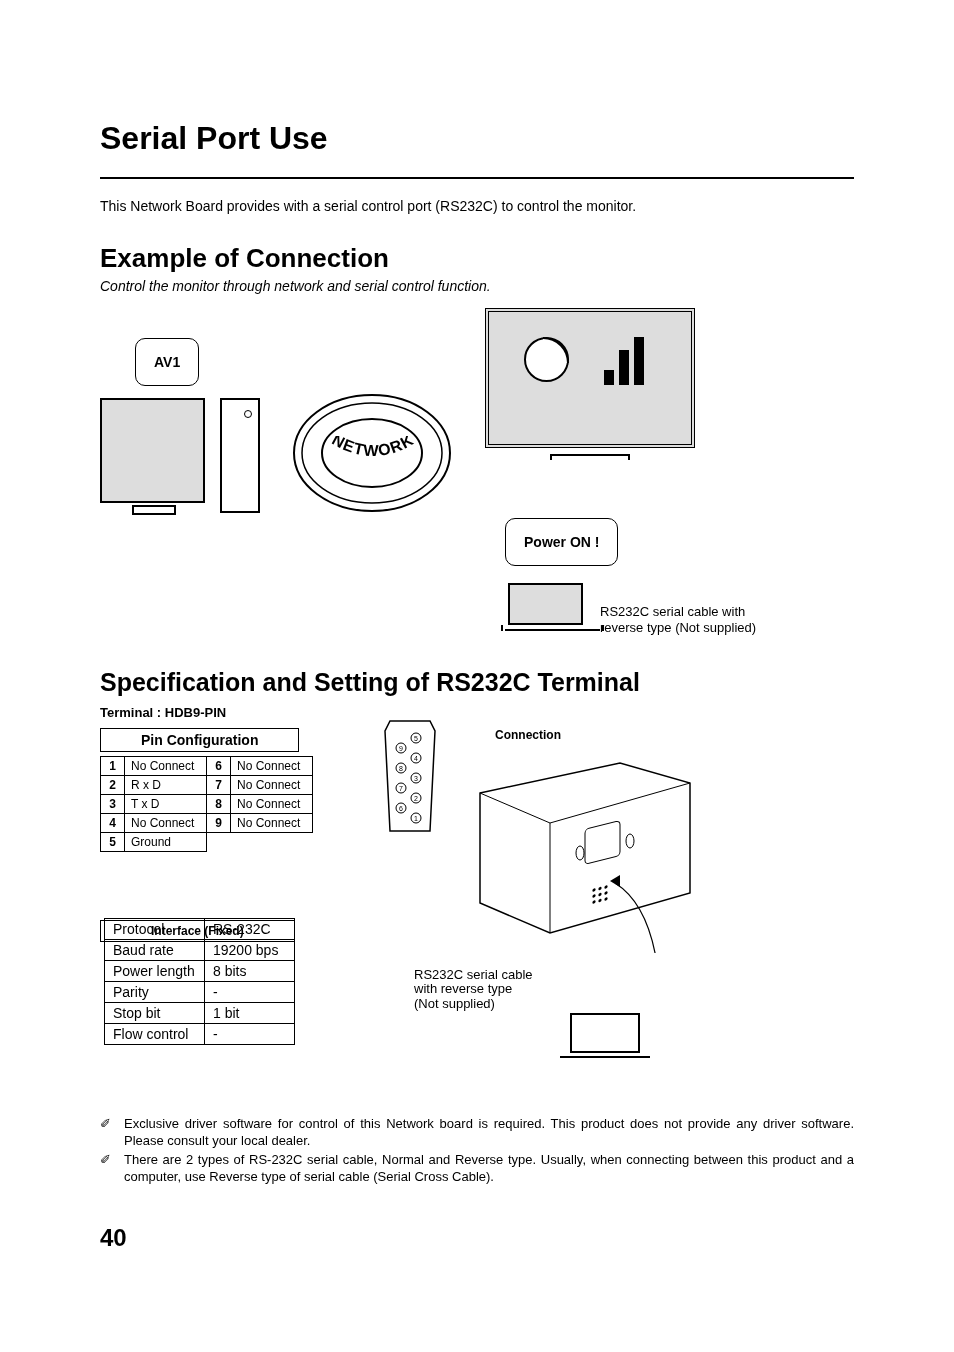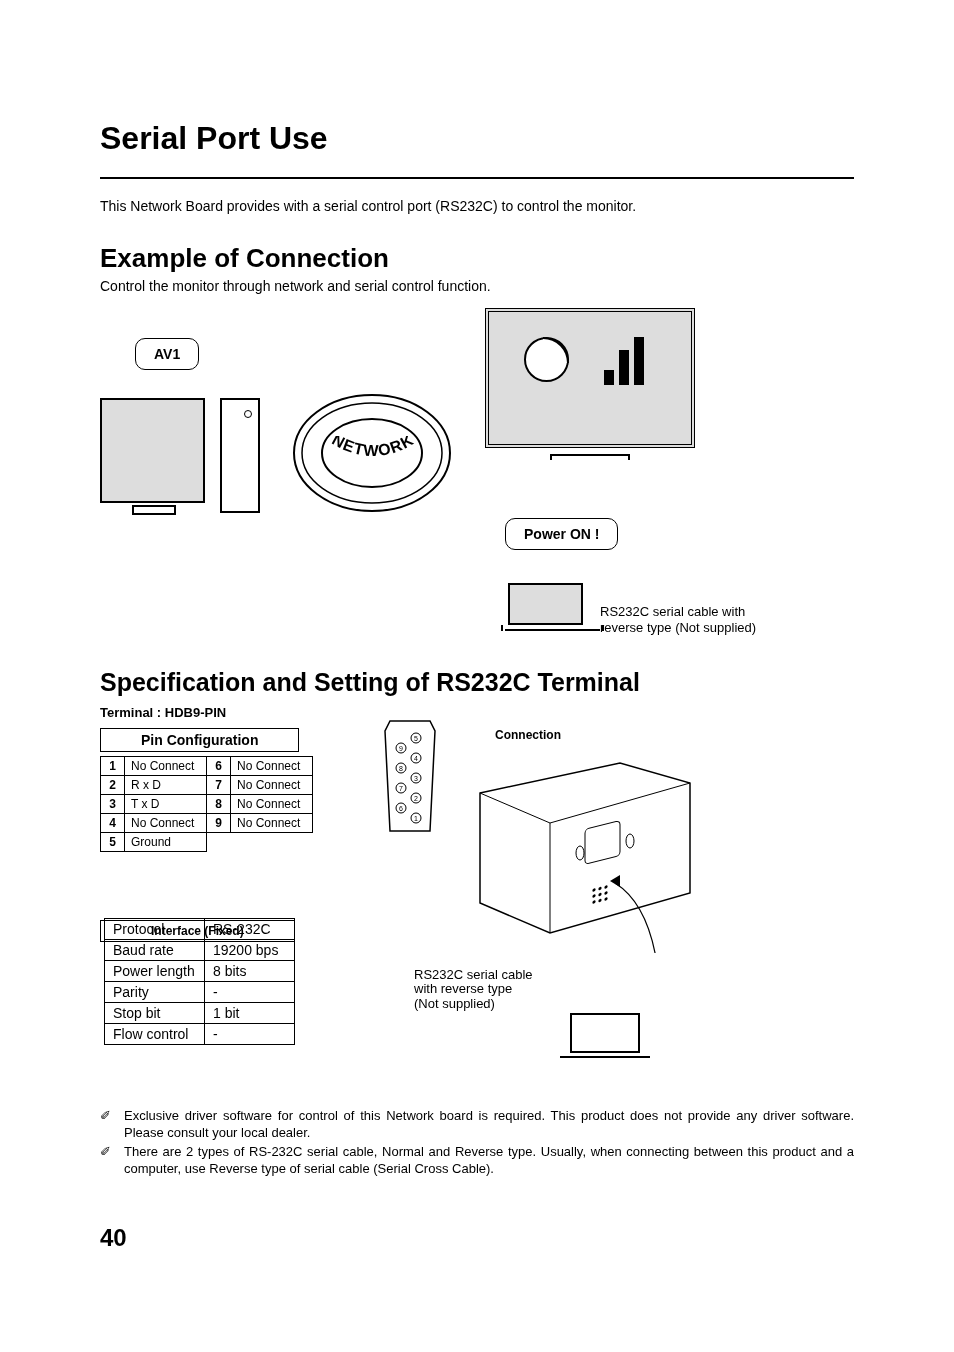--- a/index.html
+++ b/index.html
@@ -24,30 +24,31 @@
     margin-bottom: 29px;
   }
   .h2 {
     font-size: 26px;
     font-weight: bold;
     margin-bottom: 4px;
   }
   .sub {
     font-size: 14px;
     margin-bottom: 14px;
+    font-style: italic;
   }
   .diagram {
     position: relative;
     height: 340px;
     margin: 0 0 20px 0;
   }
   .callout {
     border: 1px solid #000;
     border-radius: 10px;
-    padding: 7px 18px;
+    padding: 15px 18px;
     font-weight: bold;
     font-size: 14px;
     background: #fff;
     display: inline-block;
   }
   .av1 { position: absolute; top: 30px; left: 35px; }
   .poweron { position: absolute; top: 210px; left: 405px; }
   .monitor1 {
     position: absolute; top: 90px; left: 0;
     width: 105px; height: 105px;
@@ -152,21 +153,21 @@
   }
   .rs2{
     position:absolute; top:240px; left:290px;
     font-size:13px; line-height:1.1;margin-left:24px;
   }
   .laptop2{position:absolute;top:285px;left:470px;}
   .laptop2 .screen{width:70px;height:40px;background:#fff;border:2px solid #000;}
   .laptop2 .kb{width:90px;height:2px;border-top:2px solid #000;margin:3px 0 0 -10px;}
   .notes{
     font-size:13px; line-height:1.3; text-align:justify;
-    margin-top: 0px;
+    margin-top: 8px;
   }
   .notes p{position:relative;padding-left:24px;margin-bottom:2px;}
   .notes p::before{
     content:"✐"; position:absolute; left:0; top:0; font-size:13px;
   }
   .page-num{
     position:absolute; bottom:100px; left:100px;
     font-size:24px; font-weight:bold;
   }
 </style>

